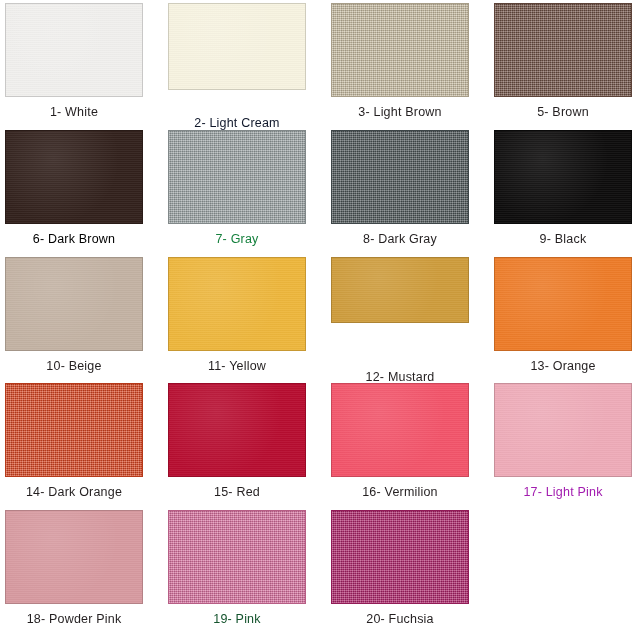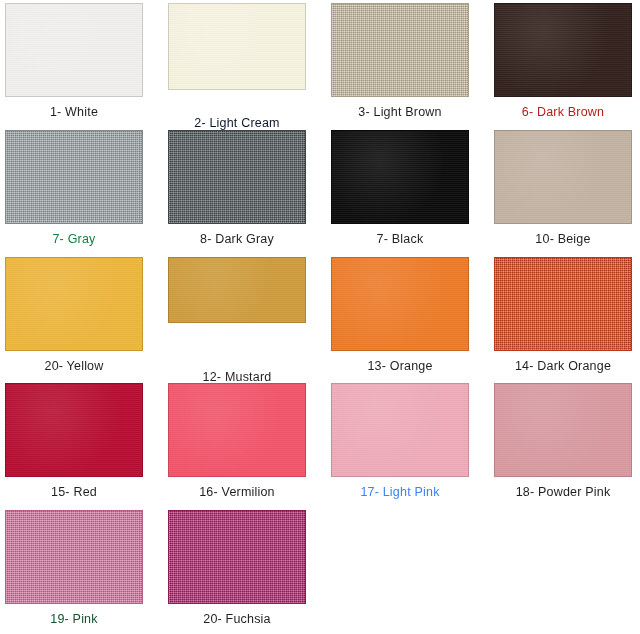--- a/index.html
+++ b/index.html
@@ -134,42 +134,46 @@
       </div>
       <div class="swatch-cell">
         <div class="swatch-chip texture-smooth" style="background-color: rgb(247, 243, 224);"></div>
         <div class="swatch-label" style="color: #0f172a; margin-top: 27px;">2- Light Cream</div>
       </div>
       <div class="swatch-cell">
         <div class="swatch-chip texture-weave" style="background-color: rgb(200, 188, 162);"></div>
         <div class="swatch-label" style="color: rgb(35, 31, 32);">3- Light Brown</div>
       </div>
       <div class="swatch-cell">
+        <div class="swatch-chip texture-weave" style="background-color: rgb(111, 80, 68);"></div>
+        <div class="swatch-label" style="color: rgb(35, 31, 32);">5- Brown</div>
+      </div>
+      <div class="swatch-cell">
         <div class="swatch-chip texture-smooth" style="background-color: rgb(50, 33, 28);"></div>
-        <div class="swatch-label" style="color: #b91c1c;">6- Dark Brown</div>
+        <div class="swatch-label" style="color: #000000;">6- Dark Brown</div>
       </div>
       <div class="swatch-cell">
         <div class="swatch-chip texture-weave" style="background-color: rgb(154, 163, 164);"></div>
         <div class="swatch-label" style="color: #15803d;">7- Gray</div>
       </div>
       <div class="swatch-cell">
         <div class="swatch-chip texture-weave" style="background-color: rgb(75, 84, 86);"></div>
         <div class="swatch-label" style="color: rgb(35, 31, 32);">8- Dark Gray</div>
       </div>
       <div class="swatch-cell">
         <div class="swatch-chip texture-smooth" style="background-color: rgb(13, 12, 12);"></div>
-        <div class="swatch-label" style="color: rgb(35, 31, 32);">7- Black</div>
+        <div class="swatch-label" style="color: rgb(35, 31, 32);">9- Black</div>
       </div>
       <div class="swatch-cell">
         <div class="swatch-chip texture-smooth" style="background-color: rgb(195, 178, 163);"></div>
         <div class="swatch-label" style="color: rgb(35, 31, 32);">10- Beige</div>
       </div>
       <div class="swatch-cell">
         <div class="swatch-chip texture-smooth" style="background-color: rgb(237, 182, 60);"></div>
-        <div class="swatch-label" style="color: rgb(35, 31, 32);">20- Yellow</div>
+        <div class="swatch-label" style="color: rgb(35, 31, 32);">11- Yellow</div>
       </div>
       <div class="swatch-cell">
         <div class="swatch-chip texture-smooth" style="background-color: rgb(206, 156, 60);"></div>
         <div class="swatch-label" style="color: rgb(35, 31, 32); margin-top: 48px;">12- Mustard</div>
       </div>
       <div class="swatch-cell">
         <div class="swatch-chip texture-smooth" style="background-color: rgb(237, 123, 40);"></div>
         <div class="swatch-label" style="color: rgb(35, 31, 32);">13- Orange</div>
       </div>
       <div class="swatch-cell">
@@ -179,21 +183,21 @@
       <div class="swatch-cell">
         <div class="swatch-chip texture-smooth" style="background-color: rgb(183, 13, 48);"></div>
         <div class="swatch-label" style="color: rgb(35, 31, 32);">15- Red</div>
       </div>
       <div class="swatch-cell">
         <div class="swatch-chip texture-smooth" style="background-color: rgb(242, 84, 106);"></div>
         <div class="swatch-label" style="color: rgb(35, 31, 32);">16- Vermilion</div>
       </div>
       <div class="swatch-cell">
         <div class="swatch-chip texture-smooth" style="background-color: rgb(238, 171, 184);"></div>
-        <div class="swatch-label" style="color: #3b82f6;">17- Light Pink</div>
+        <div class="swatch-label" style="color: #a21caf;">17- Light Pink</div>
       </div>
       <div class="swatch-cell">
         <div class="swatch-chip texture-smooth" style="background-color: rgb(215, 154, 160);"></div>
         <div class="swatch-label" style="color: rgb(35, 31, 32);">18- Powder Pink</div>
       </div>
       <div class="swatch-cell">
         <div class="swatch-chip texture-weave" style="background-color: rgb(217, 112, 159);"></div>
         <div class="swatch-label" style="color: #14532d;">19- Pink</div>
       </div>
       <div class="swatch-cell">

